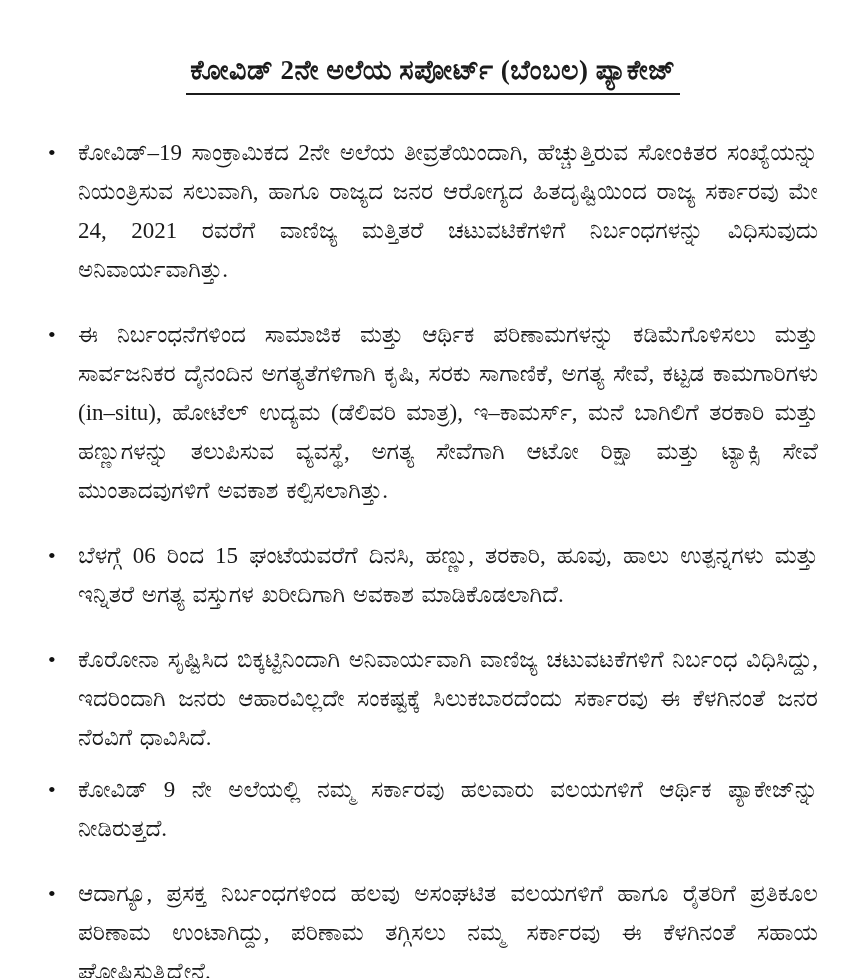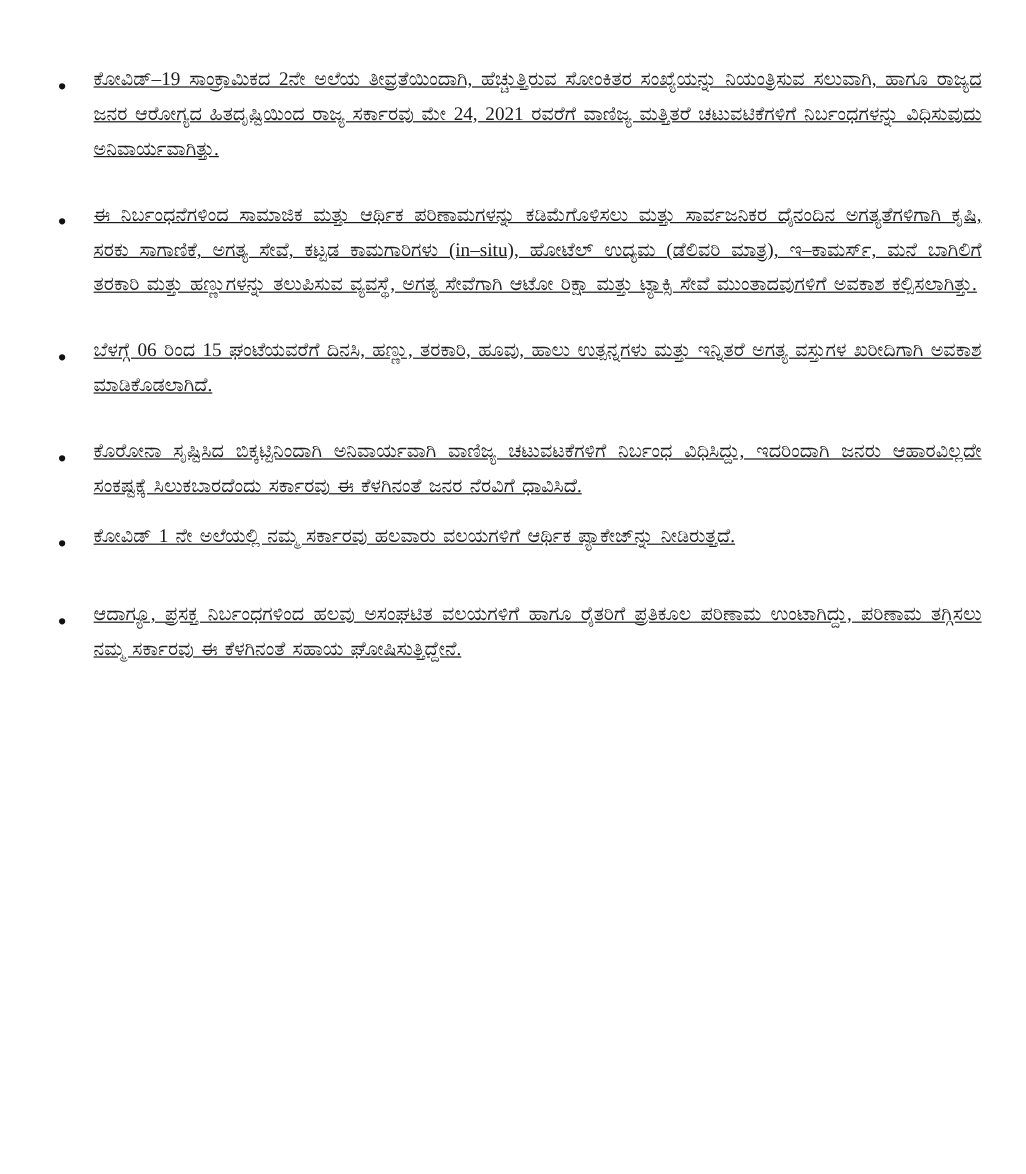--- a/index.html
+++ b/index.html
@@ -48,33 +48,35 @@
   .bullet-marker {
     flex: 0 0 30px;
     width: 30px;
     font-size: 22px;
     line-height: 39px;
     color: #111111;
     user-select: none;
   }
   .bullet-text {
     flex: 1 1 auto;
-    font-size: 16px;
-    line-height: 29px;
+    font-size: 23px;
+    line-height: 39px;
     text-align: justify;
     text-justify: inter-word;
     word-spacing: 2px;
-    text-decoration: underline;
   }
 </style>
 </head>
 <body>
 
 <div class="page">
 
+  <div class="title-wrap">
+    <span class="doc-title">ಕೋವಿಡ್ 2ನೇ ಅಲೆಯ ಸಪೋರ್ಟ್ (ಬೆಂಬಲ) ಪ್ಯಾಕೇಜ್</span>
+  </div>
 
   <div class="bullet-list">
 
     <div class="bullet-item">
       <span class="bullet-marker">•</span>
       <span class="bullet-text">ಕೋವಿಡ್–19 ಸಾಂಕ್ರಾಮಿಕದ 2ನೇ ಅಲೆಯ ತೀವ್ರತೆಯಿಂದಾಗಿ, ಹೆಚ್ಚುತ್ತಿರುವ ಸೋಂಕಿತರ ಸಂಖ್ಯೆಯನ್ನು ನಿಯಂತ್ರಿಸುವ ಸಲುವಾಗಿ, ಹಾಗೂ ರಾಜ್ಯದ ಜನರ ಆರೋಗ್ಯದ ಹಿತದೃಷ್ಟಿಯಿಂದ ರಾಜ್ಯ ಸರ್ಕಾರವು ಮೇ 24, 2021 ರವರೆಗೆ ವಾಣಿಜ್ಯ ಮತ್ತಿತರೆ ಚಟುವಟಿಕೆಗಳಿಗೆ ನಿರ್ಬಂಧಗಳನ್ನು ವಿಧಿಸುವುದು ಅನಿವಾರ್ಯವಾಗಿತ್ತು.</span>
     </div>
 
     <div class="bullet-item">
       <span class="bullet-marker">•</span>
@@ -86,21 +88,21 @@
       <span class="bullet-text">ಬೆಳಗ್ಗೆ 06 ರಿಂದ 15 ಘಂಟೆಯವರೆಗೆ ದಿನಸಿ, ಹಣ್ಣು, ತರಕಾರಿ, ಹೂವು, ಹಾಲು ಉತ್ಪನ್ನಗಳು ಮತ್ತು ಇನ್ನಿತರೆ ಅಗತ್ಯ ವಸ್ತುಗಳ ಖರೀದಿಗಾಗಿ ಅವಕಾಶ ಮಾಡಿಕೊಡಲಾಗಿದೆ.</span>
     </div>
 
     <div class="bullet-item">
       <span class="bullet-marker">•</span>
       <span class="bullet-text">ಕೊರೋನಾ ಸೃಷ್ಟಿಸಿದ ಬಿಕ್ಕಟ್ಟಿನಿಂದಾಗಿ ಅನಿವಾರ್ಯವಾಗಿ ವಾಣಿಜ್ಯ ಚಟುವಟಕೆಗಳಿಗೆ ನಿರ್ಬಂಧ ವಿಧಿಸಿದ್ದು, ಇದರಿಂದಾಗಿ ಜನರು ಆಹಾರವಿಲ್ಲದೇ ಸಂಕಷ್ಟಕ್ಕೆ ಸಿಲುಕಬಾರದೆಂದು ಸರ್ಕಾರವು ಈ ಕೆಳಗಿನಂತೆ ಜನರ ನೆರವಿಗೆ ಧಾವಿಸಿದೆ.</span>
     </div>
 
     <div class="bullet-item">
       <span class="bullet-marker">•</span>
-      <span class="bullet-text">ಕೋವಿಡ್ 1 ನೇ ಅಲೆಯಲ್ಲಿ ನಮ್ಮ ಸರ್ಕಾರವು ಹಲವಾರು ವಲಯಗಳಿಗೆ ಆರ್ಥಿಕ ಪ್ಯಾಕೇಜ್‌ನ್ನು ನೀಡಿರುತ್ತದೆ.</span>
+      <span class="bullet-text">ಕೋವಿಡ್ 9 ನೇ ಅಲೆಯಲ್ಲಿ ನಮ್ಮ ಸರ್ಕಾರವು ಹಲವಾರು ವಲಯಗಳಿಗೆ ಆರ್ಥಿಕ ಪ್ಯಾಕೇಜ್‌ನ್ನು ನೀಡಿರುತ್ತದೆ.</span>
     </div>
 
     <div class="bullet-item">
       <span class="bullet-marker">•</span>
       <span class="bullet-text">ಆದಾಗ್ಯೂ, ಪ್ರಸಕ್ತ ನಿರ್ಬಂಧಗಳಿಂದ ಹಲವು ಅಸಂಘಟಿತ ವಲಯಗಳಿಗೆ ಹಾಗೂ ರೈತರಿಗೆ ಪ್ರತಿಕೂಲ ಪರಿಣಾಮ ಉಂಟಾಗಿದ್ದು, ಪರಿಣಾಮ ತಗ್ಗಿಸಲು ನಮ್ಮ ಸರ್ಕಾರವು ಈ ಕೆಳಗಿನಂತೆ ಸಹಾಯ ಘೋಷಿಸುತ್ತಿದ್ದೇನೆ.</span>
     </div>
 
   </div>
 
 </div>

